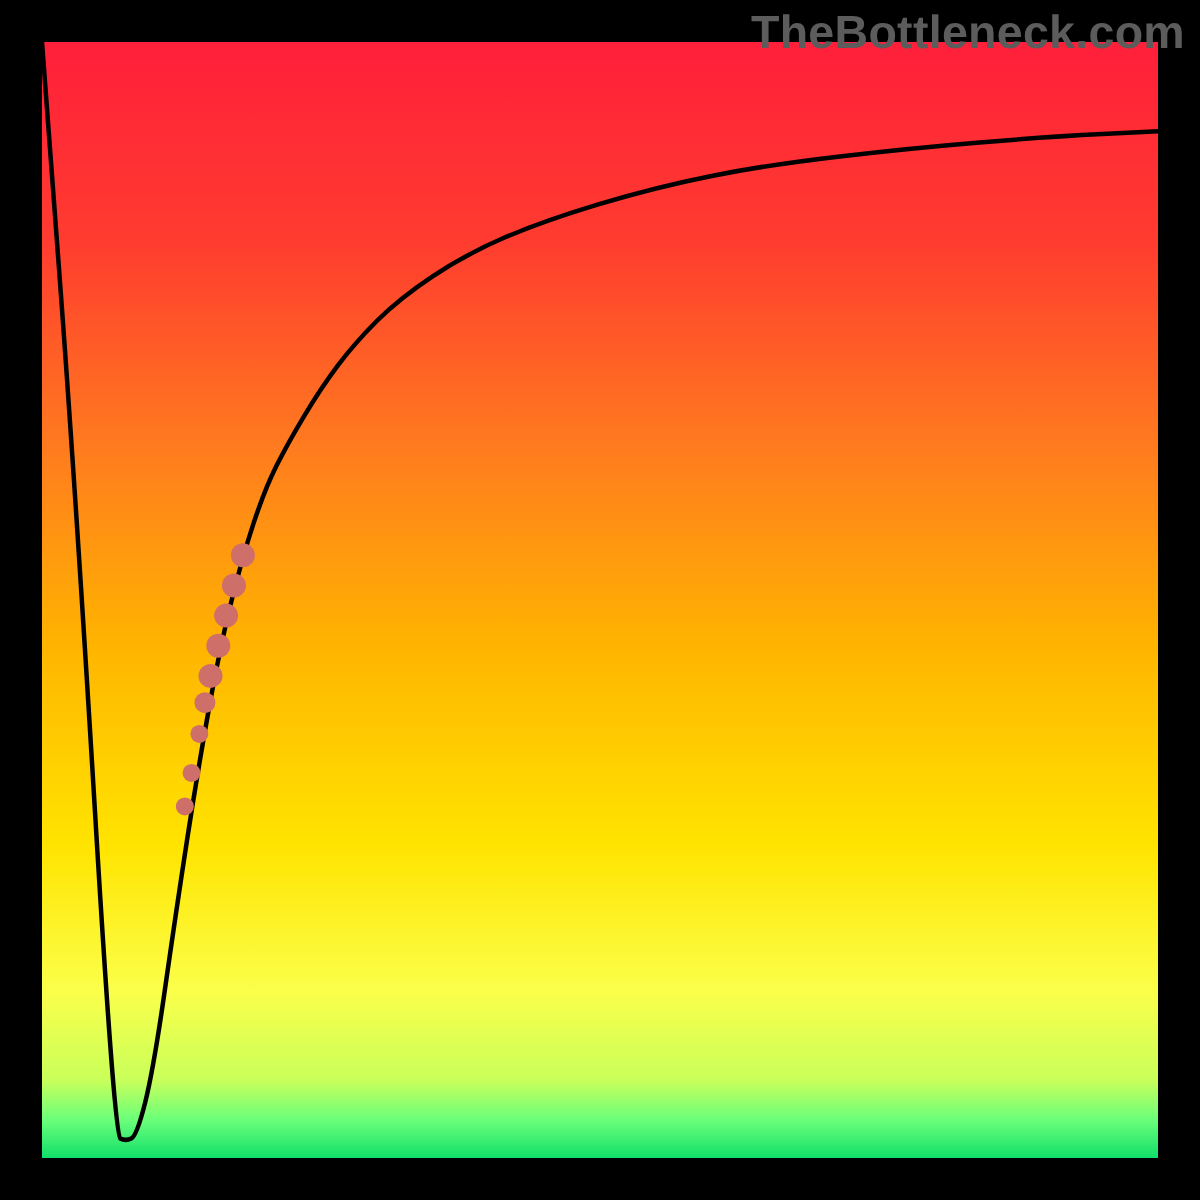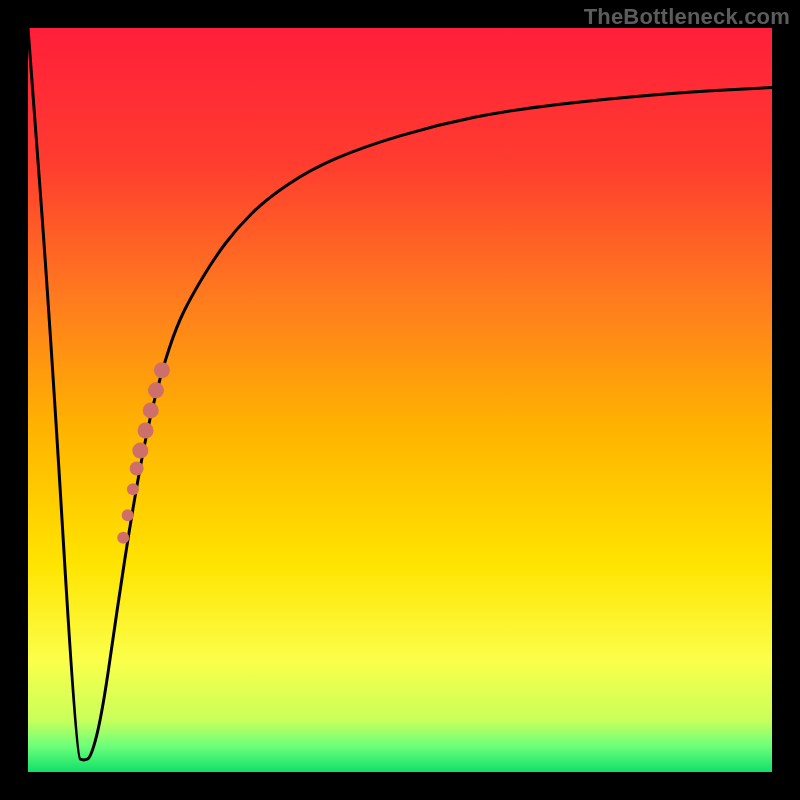--- a/index.html
+++ b/index.html
@@ -22,21 +22,21 @@
     left: 28px;
     top: 28px;
     width: 744px;
     height: 744px;
     overflow: hidden;
   }
   .watermark {
     position: absolute;
     top: 4px;
     right: 10px;
-    font-size: 22px;
+    font-size: 31px;
     font-weight: 600;
     color: #5c5c5c;
     letter-spacing: 0.2px;
     user-select: none;
   }
 </style>
 </head>
 <body>
 
 <div class="frame">

